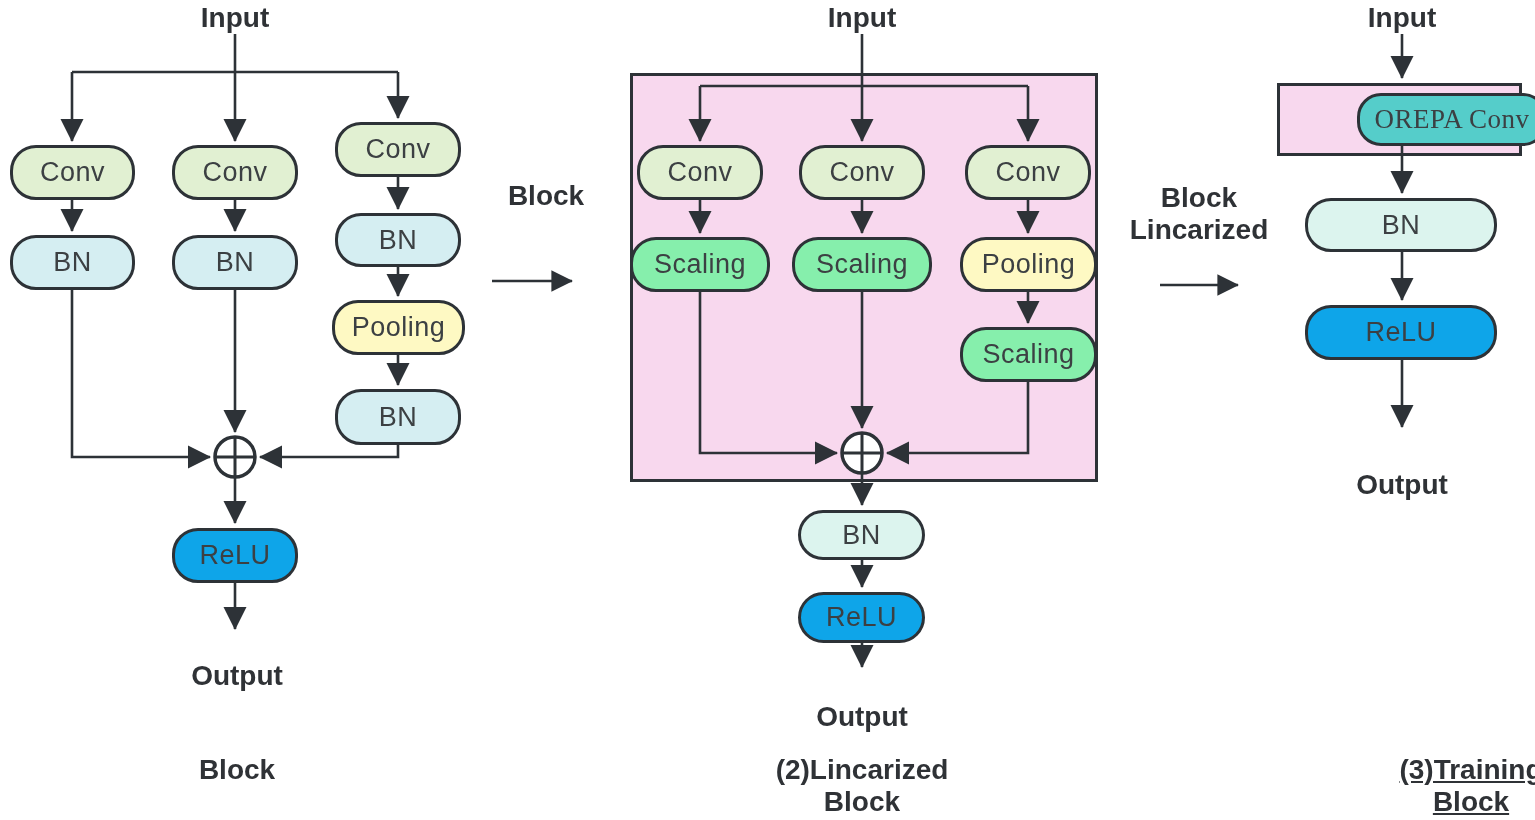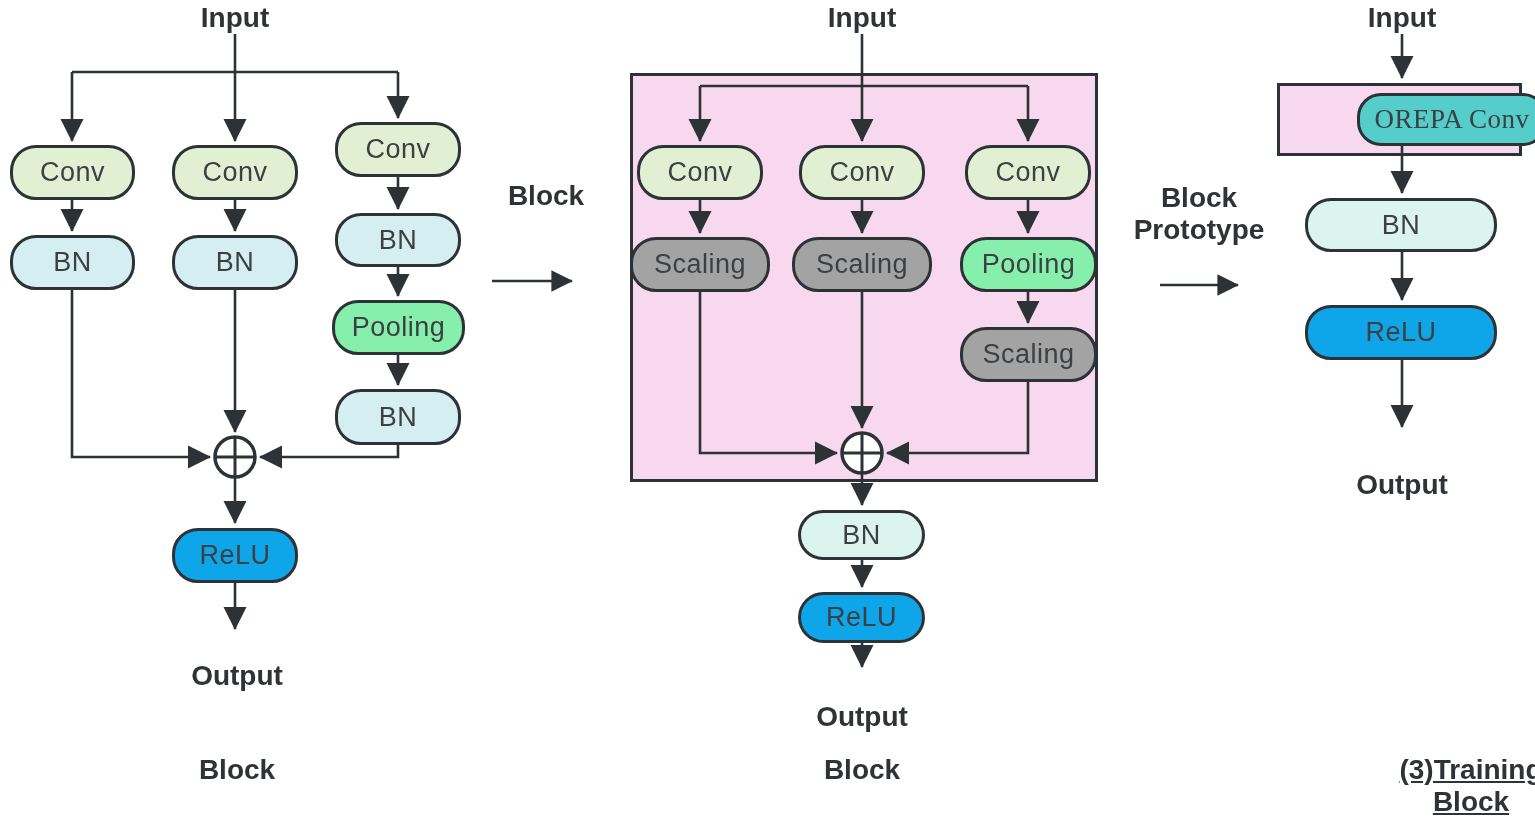--- a/index.html
+++ b/index.html
@@ -11,22 +11,22 @@
   svg.wires{position:absolute;left:0;top:0;z-index:2;}
   .node{
     position:absolute;z-index:3;box-sizing:border-box;
     border:3px solid #2d3237;border-radius:26px;
     display:flex;align-items:center;justify-content:center;
     font-size:27px;color:#3c4043;letter-spacing:0.5px;
   }
   .green{background:#e1f0d2;}
   .cyan{background:#d5eef2;}
   .mint{background:#dcf4ee;}
-  .salmon{background:#86efac;}
-  .cream{background:#a3a3a3;}
+  .salmon{background:#fef9c3;}
+  .cream{background:#86efac;}
   .peri{background:#0ea5e9;}
   .teal{background:#55cdca;border-radius:24px;}
   .blabel{
     position:absolute;z-index:4;font-weight:700;color:#2f3236;
     font-size:28px;text-align:center;transform:translateX(-50%);white-space:nowrap;
   }
   .twoline{line-height:32px;}
 </style>
 </head>
 <body>
@@ -122,26 +122,27 @@
   <div class="node green" style="left:965px;top:145px;width:126px;height:55px;">Conv</div>
   <div class="node cream" style="left:630px;top:237px;width:140px;height:55px;">Scaling</div>
   <div class="node cream" style="left:792px;top:237px;width:140px;height:55px;">Scaling</div>
   <div class="node salmon" style="left:960px;top:237px;width:137px;height:55px;">Pooling</div>
   <div class="node cream" style="left:960px;top:327px;width:137px;height:55px;">Scaling</div>
   <div class="node mint" style="left:798px;top:510px;width:127px;height:50px;">BN</div>
   <div class="node peri" style="left:798px;top:592px;width:127px;height:51px;">ReLU</div>
 
   <div class="blabel" style="left:862px;top:701px;">Output</div>
   <div class="blabel twoline" style="left:862px;top:754px;">
+    <div>(2)Lincarized</div>
     <div>Block</div>
   </div>
 
   <div class="blabel twoline" style="left:1199px;top:182px;">
     <div>Block</div>
-    <div>Prototype</div>
+    <div>Lincarized</div>
   </div>
 
   <div class="blabel" style="left:1402px;top:2px;">Input</div>
 
   <div class="node teal" style="left:1357px;top:93px;width:190px;height:53px;font-family:Liberation Serif, serif;">OREPA Conv</div>
   <div class="node mint" style="left:1305px;top:198px;width:192px;height:54px;">BN</div>
   <div class="node peri" style="left:1305px;top:305px;width:192px;height:55px;">ReLU</div>
 
   <div class="blabel" style="left:1402px;top:469px;">Output</div>
   <div class="blabel twoline" style="left:1471px;top:754px;text-decoration:underline;">

